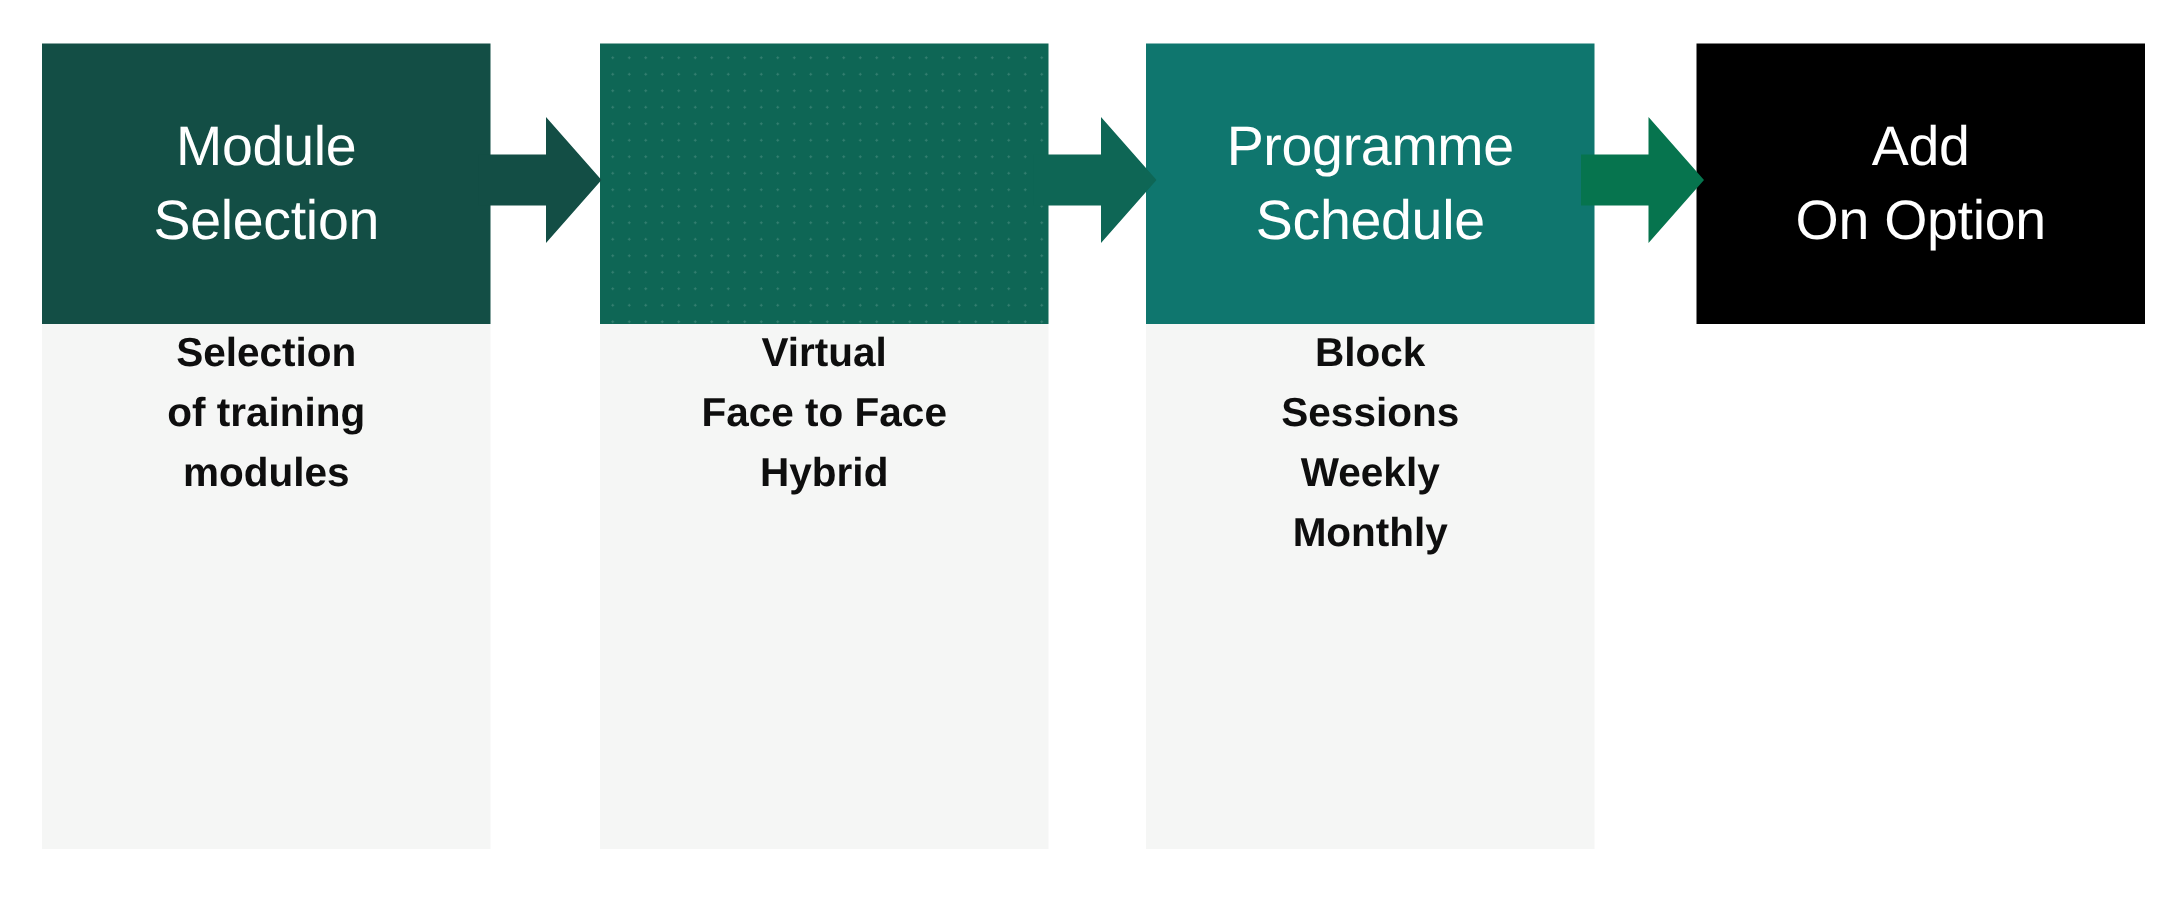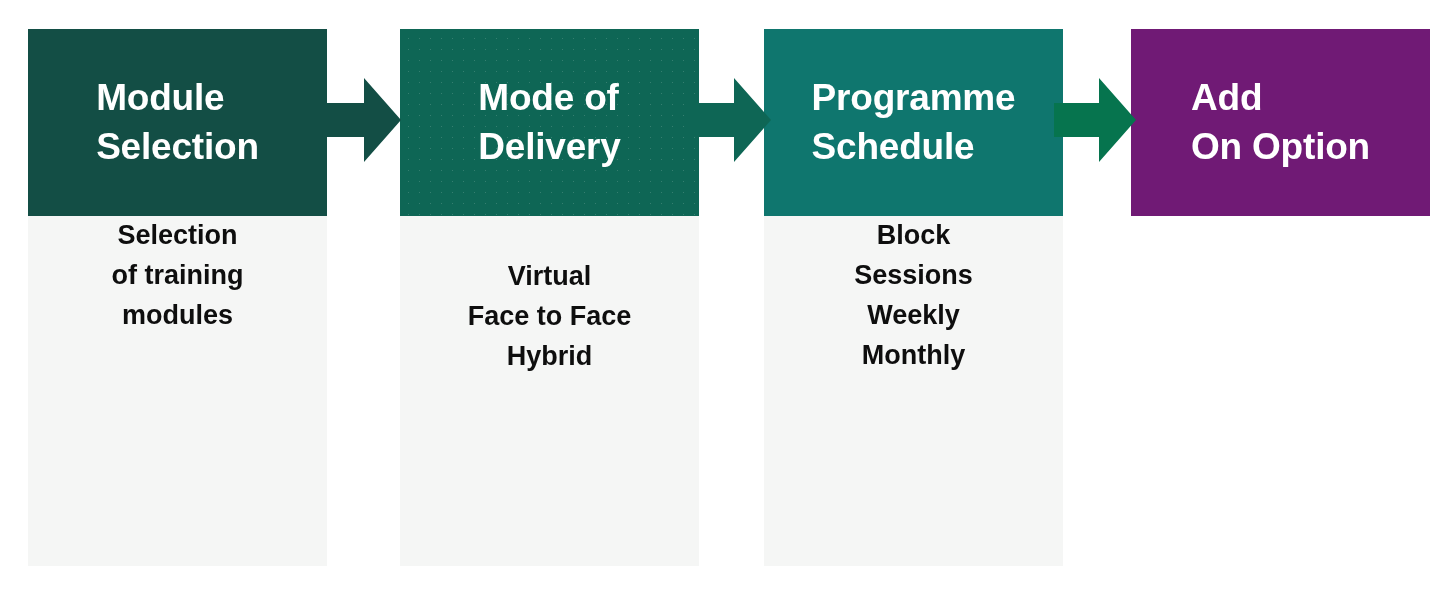--- a/index.html
+++ b/index.html
@@ -38,22 +38,23 @@
     align-items: center;
     justify-content: center;
     box-sizing: border-box;
     overflow: hidden;
   }
   .stage-header .title {
     position: relative;
     z-index: 2;
     color: #ffffff;
     font-size: 37px;
-    font-weight: bold;
+    font-weight: normal;
     line-height: 1.32;
+    text-align: center;
     letter-spacing: -0.2px;
     white-space: pre-line;
     padding: 0 8px;
   }
   .dot-texture {
     position: absolute;
     inset: 0;
     z-index: 1;
     background-image:
       radial-gradient(rgba(255,255,255,0.16) 0.8px, transparent 0.9px);
@@ -74,21 +75,21 @@
   .stage-body .body-text {
     color: #0e0e0e;
     font-size: 27px;
     font-weight: bold;
     line-height: 1.48;
     text-align: center;
     white-space: pre-line;
     padding: 0 6px;
   }
   .body-pad-1 { padding-top: 82px; }
-  .body-pad-2 { padding-top: 82px; margin-top: 41px; }
+  .body-pad-2 { padding-top: 82px; }
   .body-pad-3 { padding-top: 82px; }
   .body-pad-4 { padding-top: 22px; }
 
   .connector {
     position: absolute;
     top: 78px;
     width: 82px;
     height: 84px;
     z-index: 3;
   }
@@ -116,22 +117,20 @@
 
   <div class="connector connector-1">
     <svg viewBox="0 0 82 84" preserveAspectRatio="none" aria-hidden="true">
       <polygon points="0,25 45,25 45,0 82,42 45,84 45,59 0,59" fill="#134e45"></polygon>
     </svg>
   </div>
 
   <div class="stage stage-2">
     <div class="stage-header" style="background:#0e6655">
       <div class="dot-texture"></div>
-      <div class="title">Mode of
-Delivery</div>
     </div>
     <div class="stage-body">
       <div class="body-text body-pad-2">Virtual
 Face to Face
 Hybrid</div>
     </div>
   </div>
 
   <div class="connector connector-2">
     <svg viewBox="0 0 82 84" preserveAspectRatio="none" aria-hidden="true">
@@ -152,19 +151,19 @@
     </div>
   </div>
 
   <div class="connector connector-3">
     <svg viewBox="0 0 82 84" preserveAspectRatio="none" aria-hidden="true">
       <polygon points="0,25 45,25 45,0 82,42 45,84 45,59 0,59" fill="#06744e"></polygon>
     </svg>
   </div>
 
   <div class="stage stage-4">
-    <div class="stage-header" style="background:#701a75">
+    <div class="stage-header" style="background:#000000">
       <div class="title">Add
 On Option</div>
     </div>
   </div>
 
 </div>
 
 </body></html>

